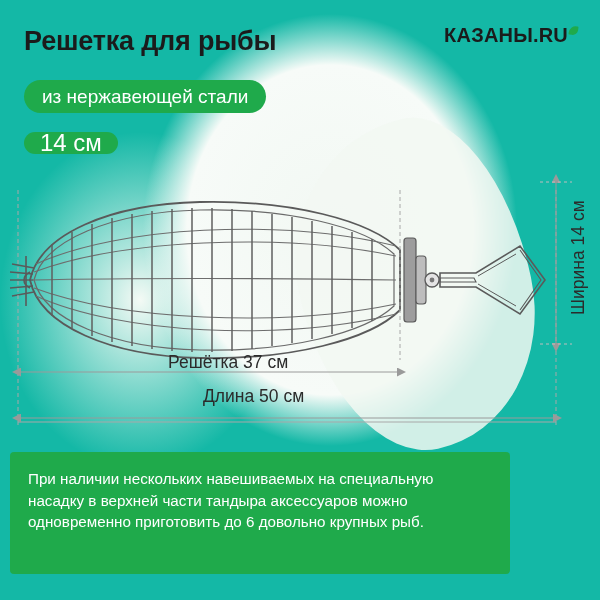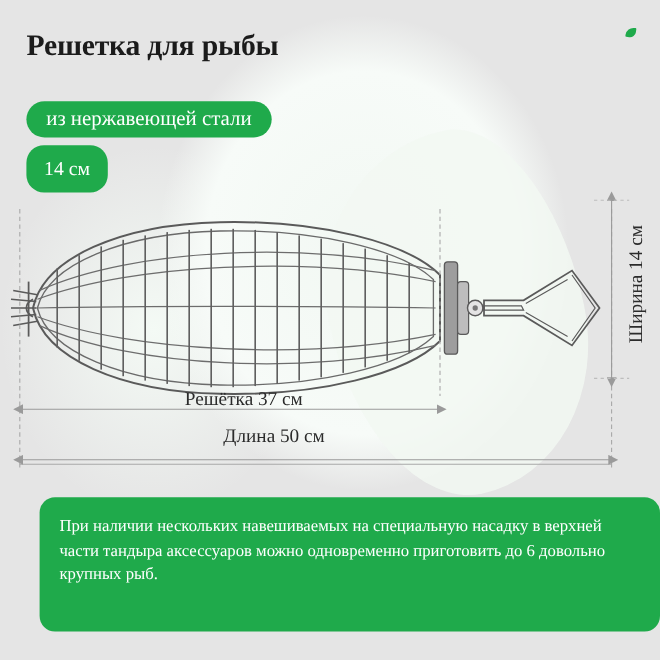--- a/index.html
+++ b/index.html
@@ -10,23 +10,22 @@
     width: 600px;
     height: 600px;
     background: #ffffff;
     font-family: "Liberation Sans", sans-serif;
     overflow: hidden;
   }
   .page {
     position: relative;
     width: 600px;
     height: 600px;
-    background: #e5e5e5;
+    background: #14b8a6;
     overflow: hidden;
-    font-family: Liberation Serif, serif;
   }
   
   .bg-wash {
     position: absolute;
     inset: 0;
     background:
       radial-gradient(ellipse 260px 300px at 330px 230px, #f2f8f3 0%, #f7fbf8 55%, rgba(255,255,255,0) 72%),
       radial-gradient(ellipse 200px 240px at 140px 300px, #f4faf5 0%, rgba(255,255,255,0) 70%);
     pointer-events: none;
   }
@@ -79,22 +78,22 @@
     color: #ffffff;
     border-radius: 18px;
     font-size: 19px;
     display: flex;
     align-items: center;
     justify-content: center;
     padding: 0 18px;
     height: 33px;
     white-space: nowrap;
   }
-  .pill.steel { left: 24px; top: 92px; }
-  .pill.size  { left: 24px; top: 132px; font-size: 18px; height: 43px; border-radius: 16px; padding: 0 16px; }
+  .pill.steel { left: 24px; top: 80px; }
+  .pill.size  { left: 24px; top: 132px; font-size: 24px; height: 22px; border-radius: 16px; padding: 0 16px; }
 
   
   .drawing {
     position: absolute;
     left: 0;
     top: 160px;
     width: 600px;
     height: 280px;
   }
 
@@ -131,47 +130,47 @@
     transform: rotate(180deg);
     display: flex;
     align-items: center;
     justify-content: center;
     white-space: nowrap;
   }
 
   
   .note {
     position: absolute;
-    left: 36px;
+    left: 10px;
     top: 452px;
-    width: 564px;
+    width: 500px;
     height: 122px;
     background: #1faa4b;
-    border-radius: 14px;
+    border-radius: 4px;
     box-sizing: border-box;
     padding: 16px 18px 14px 18px;
     color: #ffffff;
     font-size: 15.2px;
     line-height: 1.42;
   }
   .note p {
     margin: 0;
   }
 </style>
 </head>
 <body>
 
 <div class="page">
   <div class="bg-wash"></div>
   <div class="bg-leaf"></div>
 
   <div class="title">Решетка для рыбы</div>
 
   <div class="logo">
-    <span class="leaf"></span>
+    <span>КАЗАНЫ.RU</span><span class="leaf"></span>
   </div>
 
   <div class="pill steel">из нержавеющей стали</div>
   <div class="pill size">14 см</div>
 
   <svg class="drawing" viewBox="0 0 600 280">
     <defs>
       <marker id="arrL" markerWidth="9" markerHeight="9" refX="8" refY="4.5" orient="auto">
         <path d="M9,0 L0,4.5 L9,9 z" fill="#9a9a9a"></path>
       </marker>

